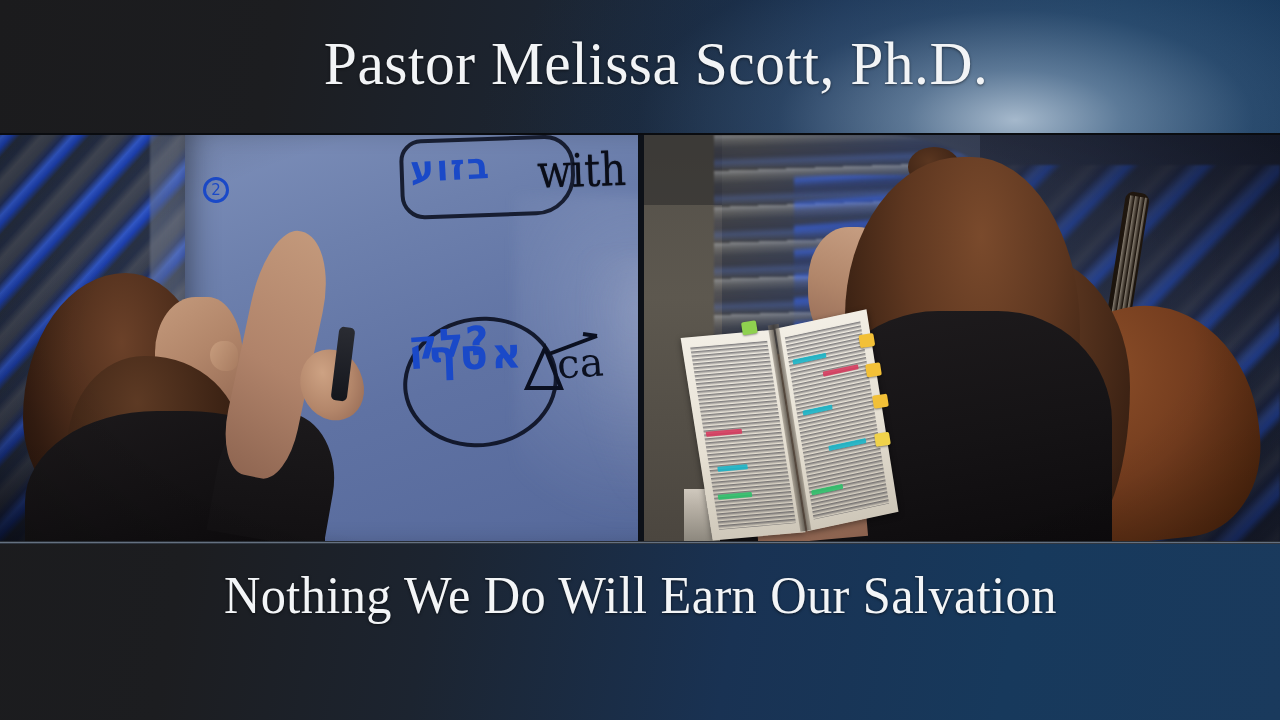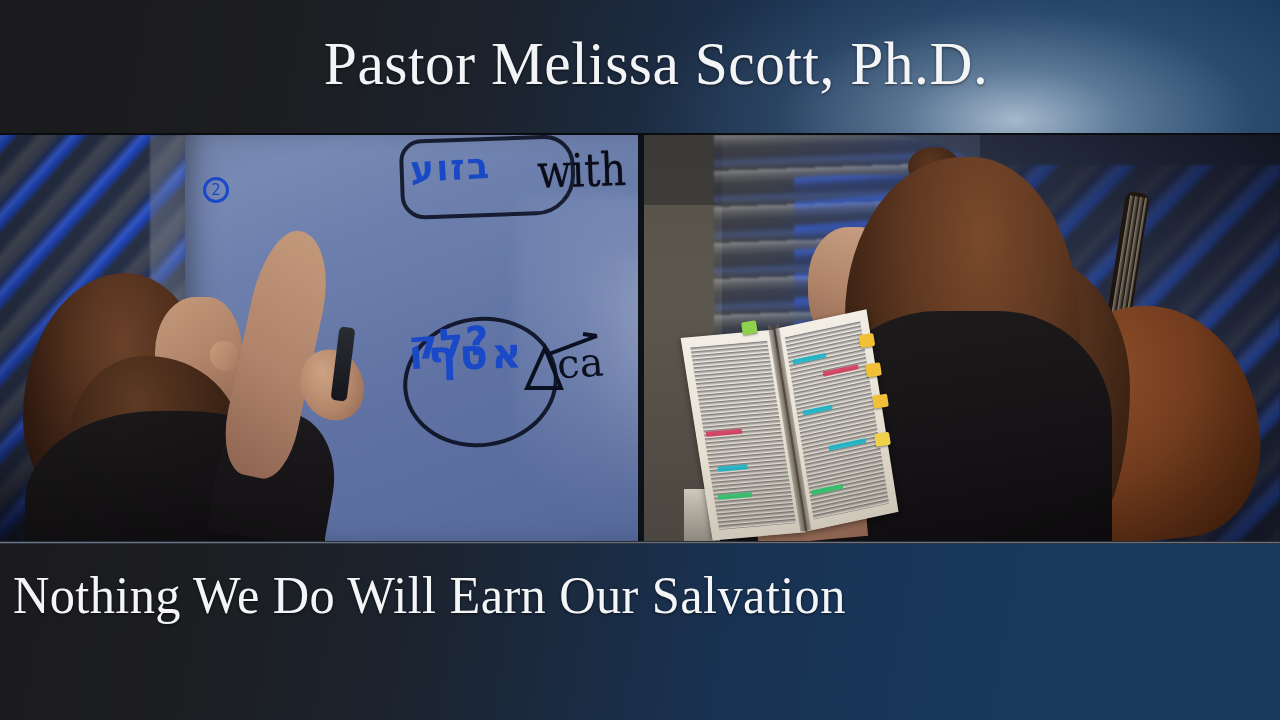--- a/index.html
+++ b/index.html
@@ -402,21 +402,21 @@
   #media-vig {
     position:absolute; left:0; top:135px; width:1280px; height:406px; z-index:5;
     pointer-events:none;
     background:radial-gradient(ellipse 1000px 420px at 50% 50%, rgba(0,0,0,0) 55%, rgba(0,0,0,0.38) 100%);
   }
 
   
   #footer {
     position:absolute; left:0; top:544px; width:1280px; height:176px;
     z-index:5;
-    display:flex; align-items:flex-start; justify-content:flex-start;
+    display:flex; align-items:flex-start; justify-content:center;
     padding-top:22px;
   }
   #subtitle {
     font-family:"Liberation Serif","DejaVu Serif",serif;
     font-size:52px;
     color:#f3f5f7;
     letter-spacing:0.4px;
     white-space:nowrap;
     text-shadow:0 1px 3px rgba(0,0,0,0.6);
     transform:scaleX(0.97);

